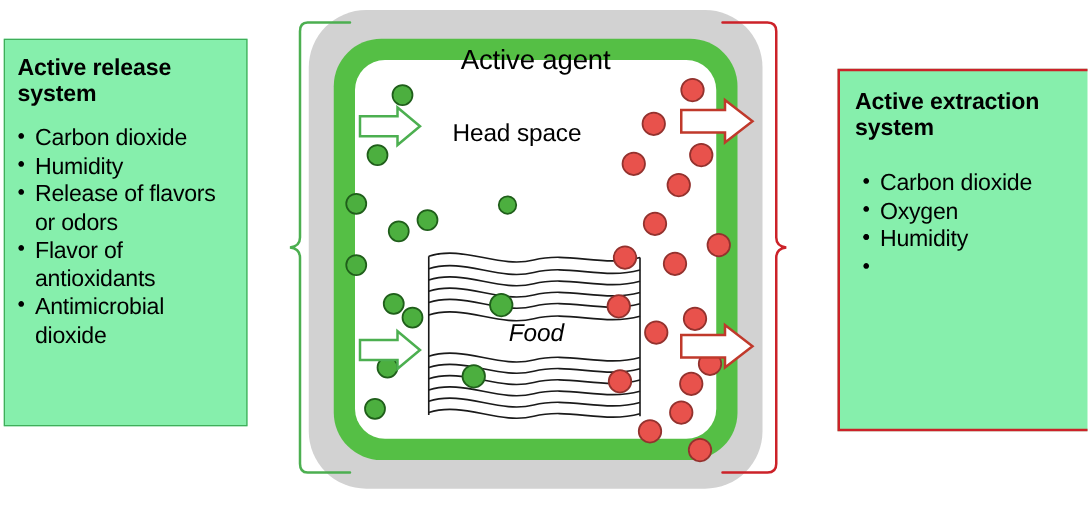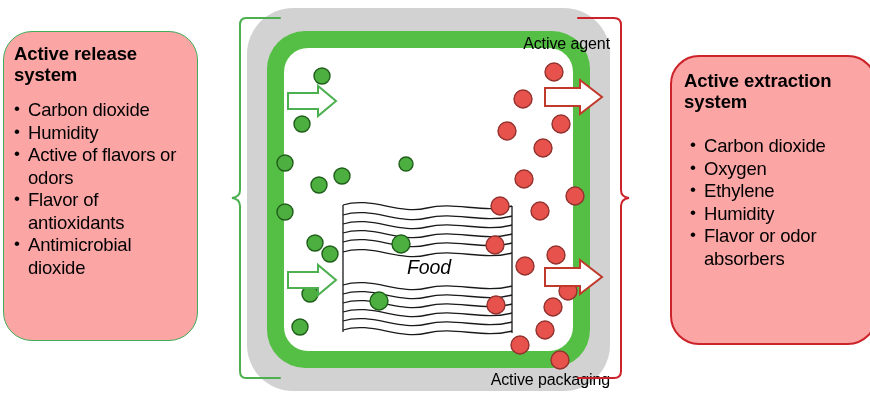--- a/index.html
+++ b/index.html
@@ -19,23 +19,22 @@
   #stage {
     position: absolute;
     left: 0; top: 0;
     width: 870px;
     height: 410px;
   }
 
   
   .info-box {
     position: absolute;
-    background: #fca5a5;
+    background: #86efac;
     box-sizing: border-box;
-    border-radius: 29px;
   }
   #left-box {
     left: 3px;
     top: 31px;
     width: 195px;
     height: 310px;
     border: 1.5px solid #3fae5a;
     padding: 11px 8px 0 10px;
   }
   #right-box {
@@ -102,22 +101,22 @@
     left: 37px; top: 40px;
     width: 289px;
     height: 303px;
     background: #ffffff;
     border-radius: 24px;
   }
 
   .pack-label {
     position: absolute;
     width: 363px;
-    text-align: right;
-    font-size: 16px;
+    text-align: center;
+    font-size: 22px;
     letter-spacing: -0.1px;
   }
   #label-active-agent { top: 27px; left: 0; }
   #label-active-packaging { top: 363px; left: 0; }
 
   #label-headspace {
     position: absolute;
     left: 115px;
     top: 88px;
     font-size: 19.5px;
@@ -144,44 +143,44 @@
 </head>
 <body>
 
 <div id="stage">
 
   <div class="info-box" id="left-box" style="border-color: rgb(63, 174, 90);">
     <div class="box-title">Active release system</div>
     <ul class="box-list">
       <li><span class="bullet">•</span><span>Carbon dioxide</span></li>
       <li><span class="bullet">•</span><span>Humidity</span></li>
-      <li><span class="bullet">•</span><span>Active of flavors or odors</span></li>
+      <li><span class="bullet">•</span><span>Release of flavors or odors</span></li>
       <li><span class="bullet">•</span><span>Flavor of antioxidants</span></li>
       <li><span class="bullet">•</span><span>Antimicrobial dioxide</span></li>
     </ul>
   </div>
 
   <div class="info-box" id="right-box" style="border-color: rgb(204, 34, 41);">
     <div class="box-title">Active extraction system</div>
     <ul class="box-list">
       <li><span class="bullet">•</span><span>Carbon dioxide</span></li>
       <li><span class="bullet">•</span><span>Oxygen</span></li>
-      <li><span class="bullet">•</span><span>Ethylene</span></li>
+      <li><span class="bullet">•</span></li>
       <li><span class="bullet">•</span><span>Humidity</span></li>
-      <li><span class="bullet">•</span><span>Flavor or odor absorbers</span></li>
+      <li><span class="bullet">•</span></li>
     </ul>
   </div>
 
   <div id="package">
     <div id="pack-outer" style="background: rgb(210, 210, 210);"></div>
     <div id="pack-green" style="background: rgb(85, 191, 69);"></div>
     <div id="pack-inner" style="background: rgb(255, 255, 255);"></div>
 
     <div class="pack-label" id="label-active-agent">Active agent</div>
-    <div class="pack-label" id="label-active-packaging">Active packaging</div>
+    <div id="label-headspace">Head space</div>
     <div id="label-food">Food</div>
   </div>
 
   <svg class="ovl" id="food-svg" viewBox="0 0 870 410">
     <g fill="none" stroke="#1a1a1a" stroke-width="1.3">
       <path d="M343,205 C371,196 399,215 427,208 C455,201 483,214 512,206"></path>
       <path d="M343,215 C371,206 399,225 427,218 C455,211 483,224 512,216"></path>
       <path d="M343,224 C371,215 399,234 427,227 C455,220 483,233 512,225"></path>
       <path d="M343,233 C371,224 399,243 427,236 C455,229 483,242 512,234"></path>
       <path d="M343,242 C371,233 399,252 427,245 C455,238 483,251 512,243"></path>

